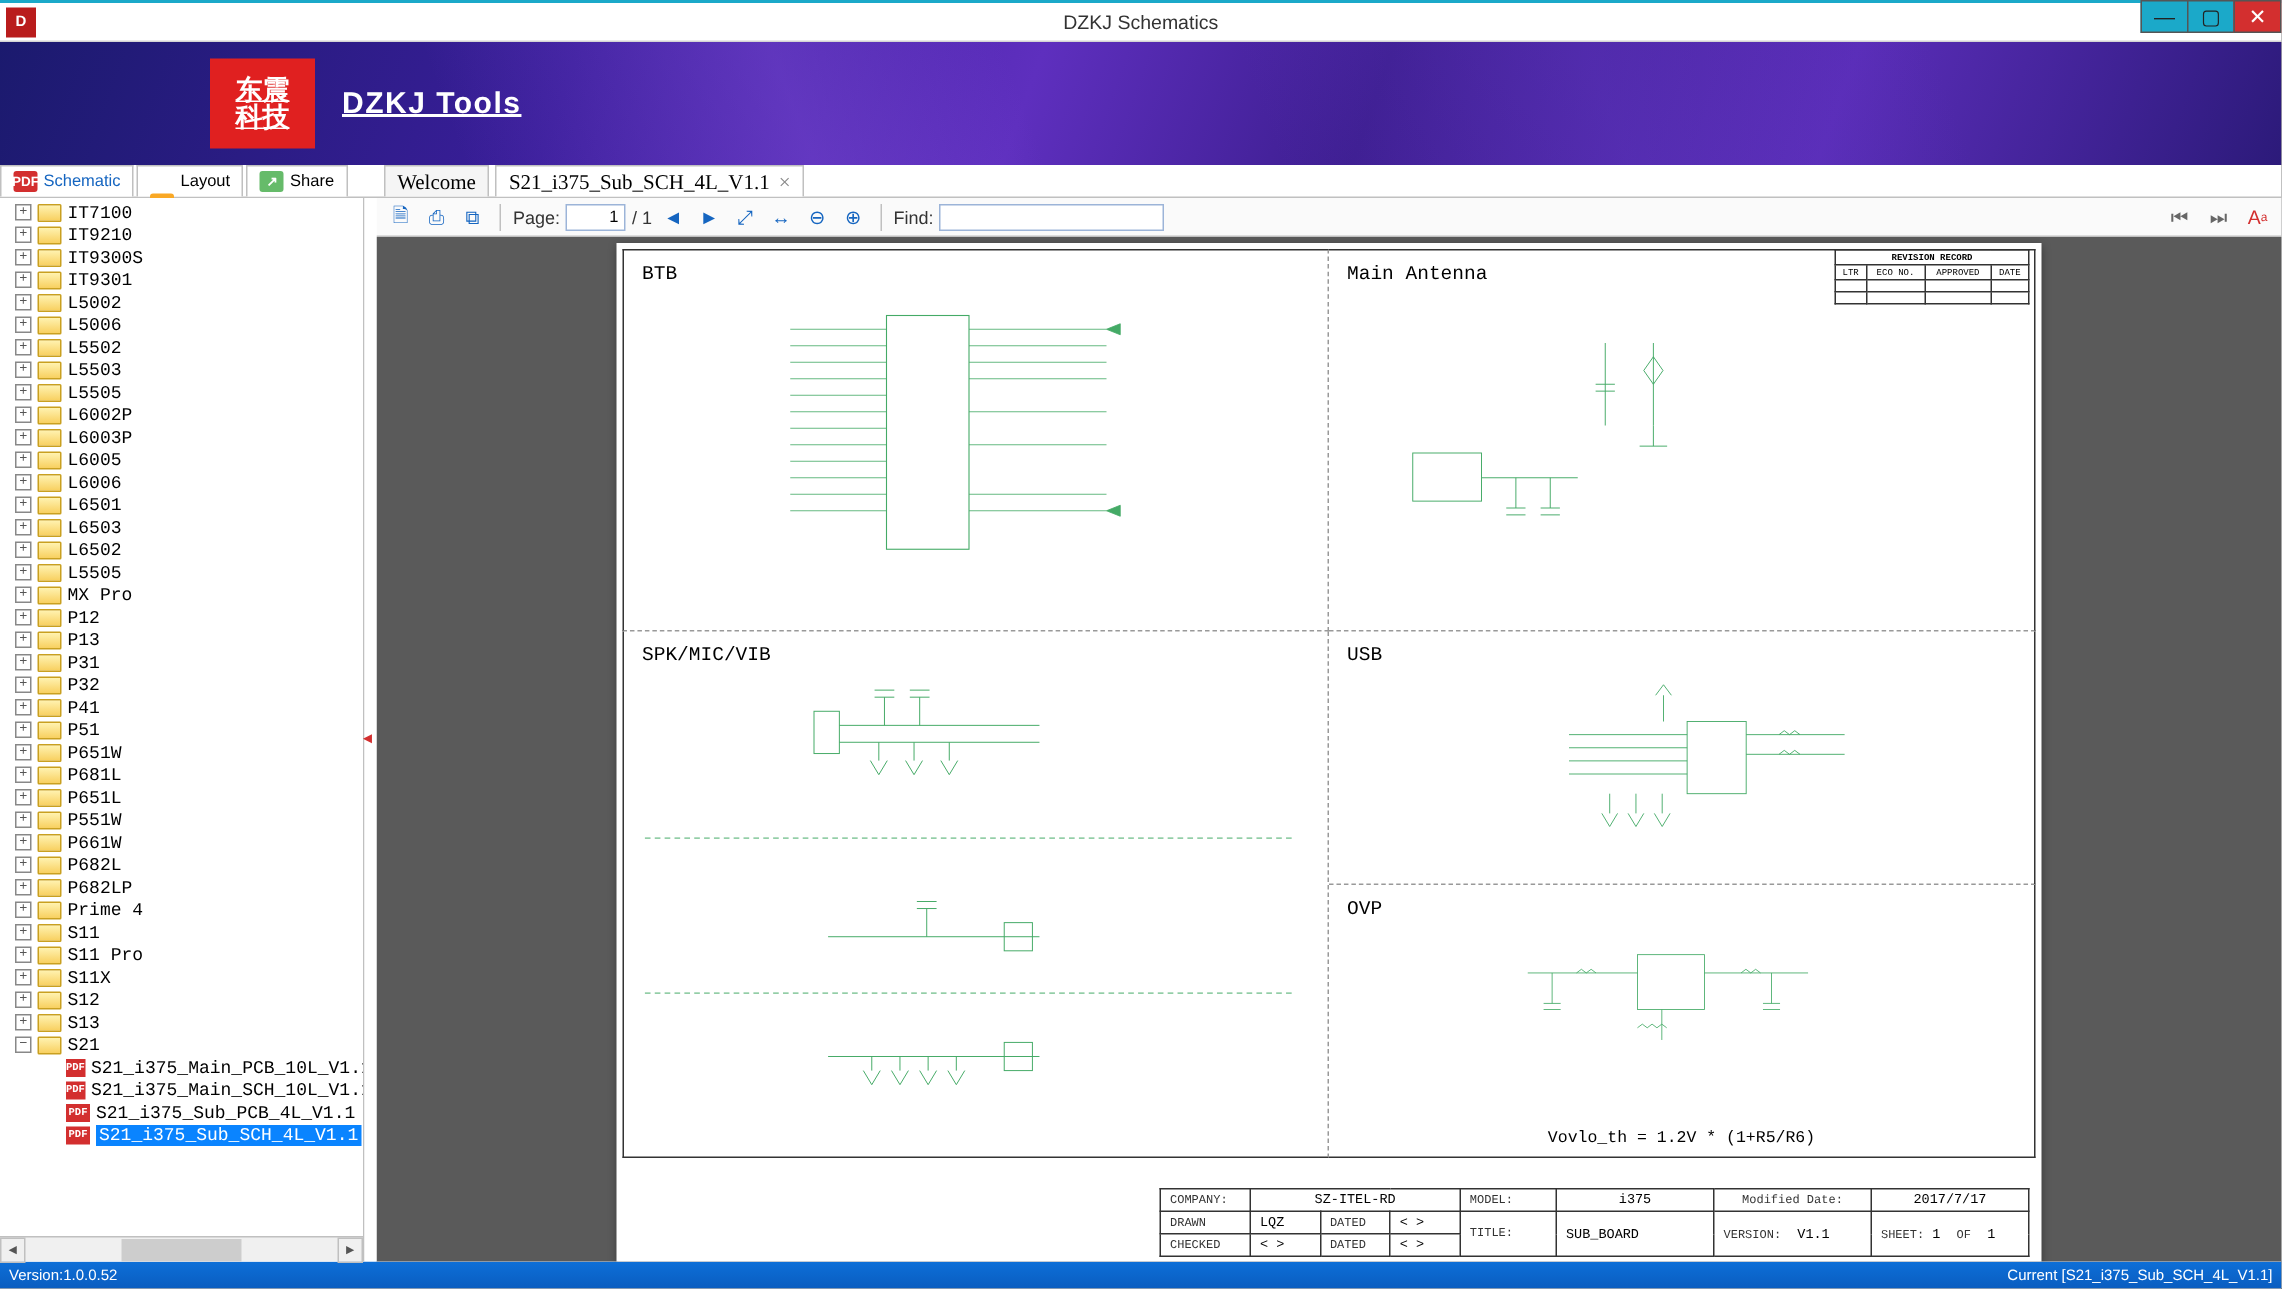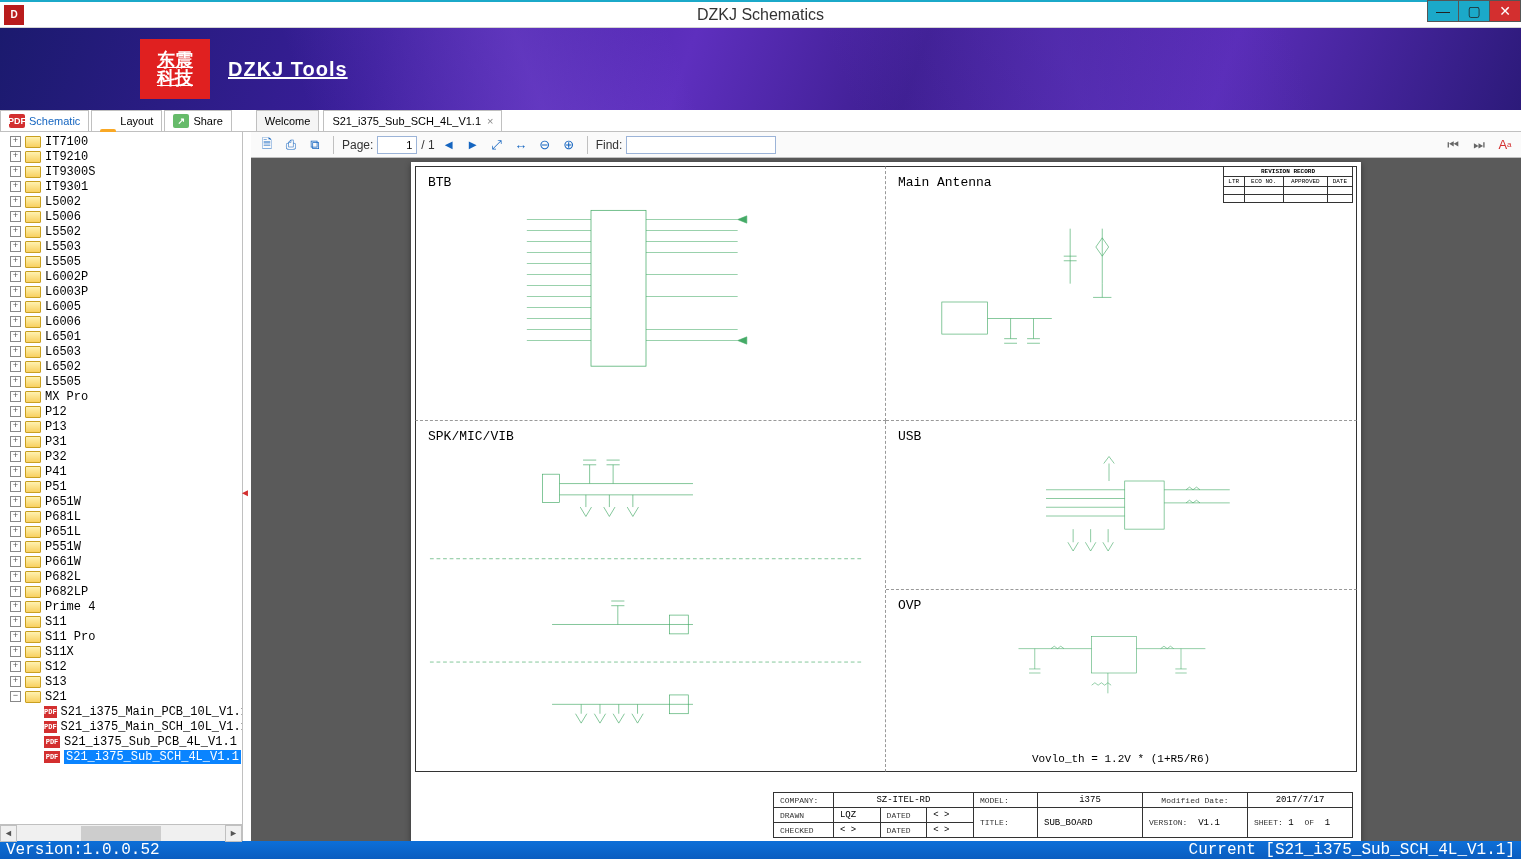--- a/index.html
+++ b/index.html
@@ -1,21 +1,21 @@
 <!DOCTYPE html>
 <html><head>
 <meta charset="utf-8">
 <style>
 * { box-sizing: border-box; margin: 0; padding: 0; }
 body { font-family: "Segoe UI", Tahoma, sans-serif; font-size: 12px; background: #fff; overflow: hidden; width: 1521px; height: 859px; }
 
 
 .titlebar { height: 28px; background: #fff; border-top: 2px solid #1ba9c9; border-bottom: 1px solid #d4d4d4; display: flex; align-items: center; position: relative; }
 .titlebar .app-icon { width: 20px; height: 20px; background: #b91c1c; margin-left: 4px; display: flex; align-items: center; justify-content: center; color: #fff; font-size: 10px; font-weight: bold; }
-.titlebar .title { position: absolute; left: 50%; transform: translateX(-50%); color: #333; font-size: 16px; }
+.titlebar .title { position: absolute; left: 50%; transform: translateX(-50%); color: #333; font-size: 13px; }
 .titlebar .window-controls { position: absolute; right: 0; top: -2px; display: flex; }
 .titlebar .window-controls div { width: 32px; height: 22px; display: flex; align-items: center; justify-content: center; border: 1px solid #555; margin-left: -1px; font-size: 14px; cursor: pointer; }
 .win-min, .win-max { background: #1ba9c9; color: #222; }
 .win-close { background: #d32f2f; color: #fff; }
 
 
 .banner { height: 82px; background: linear-gradient(110deg, #1b1a6e 0%, #3a1e9a 25%, #5e2fbe 45%, #3d1e90 60%, #5a2db8 80%, #2c1a7a 100%); display: flex; align-items: center; color: #fff; position: relative; overflow: hidden; text-decoration: underline; }
 .banner::before { content: ""; position: absolute; inset: 0; background: linear-gradient(70deg, transparent 20%, rgba(130,80,220,0.4) 35%, transparent 45%, transparent 55%, rgba(100,60,200,0.3) 70%, transparent 85%); }
 .banner .logo { width: 70px; height: 60px; background: #e02020; margin-left: 140px; display: flex; flex-direction: column; align-items: center; justify-content: center; color: #fff; font-weight: bold; z-index: 1; font-size: 18px; line-height: 1; }
 .banner .brand { font-size: 20px; font-weight: bold; margin-left: 18px; z-index: 1; letter-spacing: 1px; }
@@ -23,21 +23,21 @@
 
 
 .tabstrip { height: 22px; background: #fff; border-bottom: 1px solid #c0c0c0; display: flex; align-items: stretch; }
 .maintab { display: flex; align-items: center; padding: 0 8px; border: 1px solid #c0c0c0; border-bottom: none; margin-right: 2px; background: #fff; cursor: pointer; font-size: 11px; }
 .maintab.active { background: #fff; }
 .maintab .icon { width: 16px; height: 14px; margin-right: 4px; display: inline-flex; align-items: center; justify-content: center; font-size: 9px; color: #fff; font-weight: bold; border-radius: 2px; }
 .icon-pdf { background: #d32f2f; }
 .icon-pads { background: #f9a825; margin-top: 29px; }
 .icon-share { background: #66bb6a; }
 .maintab.schematic { color: #1565c0; }
-.doctab { display: flex; align-items: center; padding: 0 8px; border: 1px solid #c0c0c0; border-bottom: none; margin-left: 4px; background: #f5f5f5; cursor: pointer; font-size: 11px; font-family: Liberation Sans, sans-serif; }
+.doctab { display: flex; align-items: flex-end; padding: 0 8px; border: 1px solid #c0c0c0; border-bottom: none; margin-left: 4px; background: #f5f5f5; cursor: pointer; font-size: 14px; font-family: Liberation Serif, serif; }
 .doctab.active { background: #fff; }
 .doctab .close-x { margin-left: 6px; color: #888; cursor: pointer; }
 
 
 .main { display: flex; height: calc(859px - 28px - 82px - 22px - 18px); }
 
 
 .sidebar { width: 243px; border-right: 1px solid #c0c0c0; display: flex; flex-direction: column; background: #fff; }
 .tree { flex: 1; overflow-y: auto; overflow-x: hidden; padding: 2px 0; font-family: "SimSun","Courier New",monospace; font-size: 12px; }
 .tree-item { display: flex; align-items: center; height: 15px; padding-left: 10px; cursor: pointer; white-space: nowrap; }
@@ -79,21 +79,21 @@
 .revtable table { border-collapse: collapse; width: 100%; }
 .revtable td, .revtable th { border: 1px solid #333; padding: 1px 2px; height: 8px; text-align: center; }
 
 
 .titleblock { position: absolute; bottom: 4px; right: 8px; width: 580px; font-size: 9px; }
 .titleblock table { border-collapse: collapse; width: 100%; padding-left: 28px; }
 .titleblock td { border: 1px solid #333; padding: 2px 6px; height: 14px; }
 .titleblock .lbl { font-size: 8px; color: #333; }
 
 
-.statusbar { height: 18px; background: linear-gradient(180deg,#0d6fd8,#0a5dc0); color: #fff; display: flex; align-items: center; font-size: 16px; padding: 0 6px; font-family: Liberation Mono, monospace; }
+.statusbar { height: 18px; background: linear-gradient(180deg,#0d6fd8,#0a5dc0); color: #fff; display: flex; align-items: center; font-size: 10px; padding: 0 6px; font-family: Liberation Sans, sans-serif; }
 .statusbar .right { margin-left: auto; }
 </style>
 </head>
 <body>
 
 <div class="titlebar">
   <div class="app-icon">D</div>
   <div class="title">DZKJ Schematics</div>
   <div class="window-controls">
     <div class="win-min">—</div>

